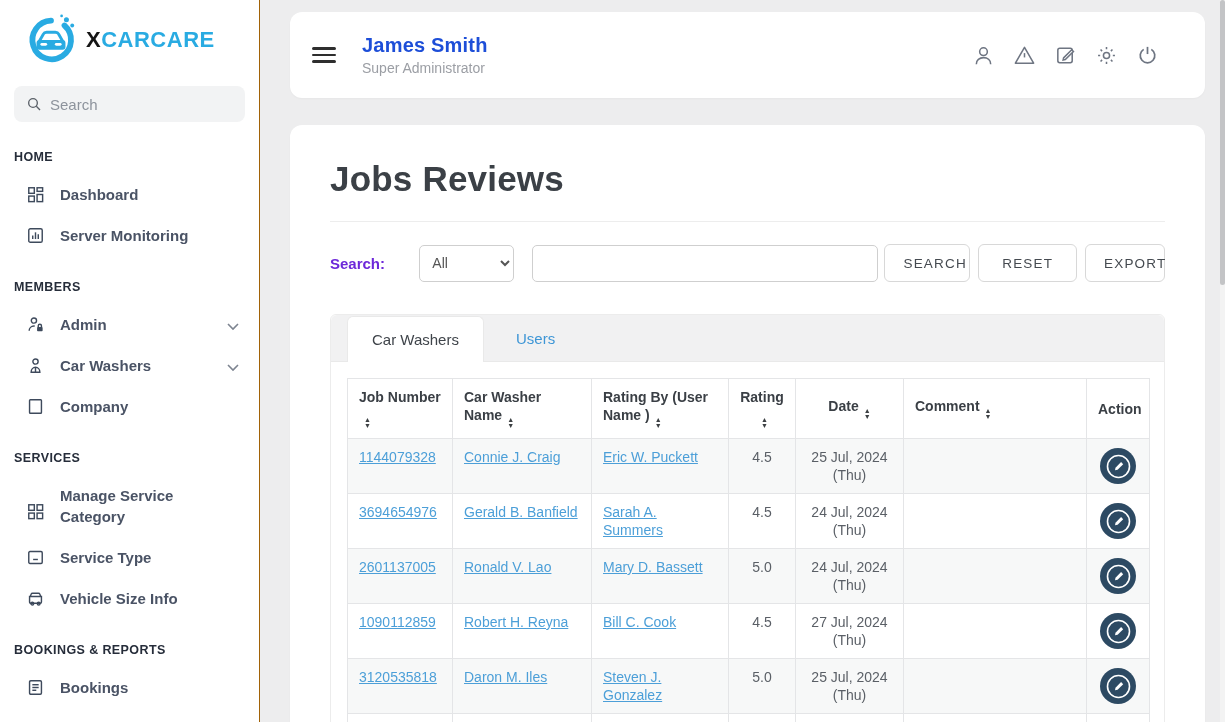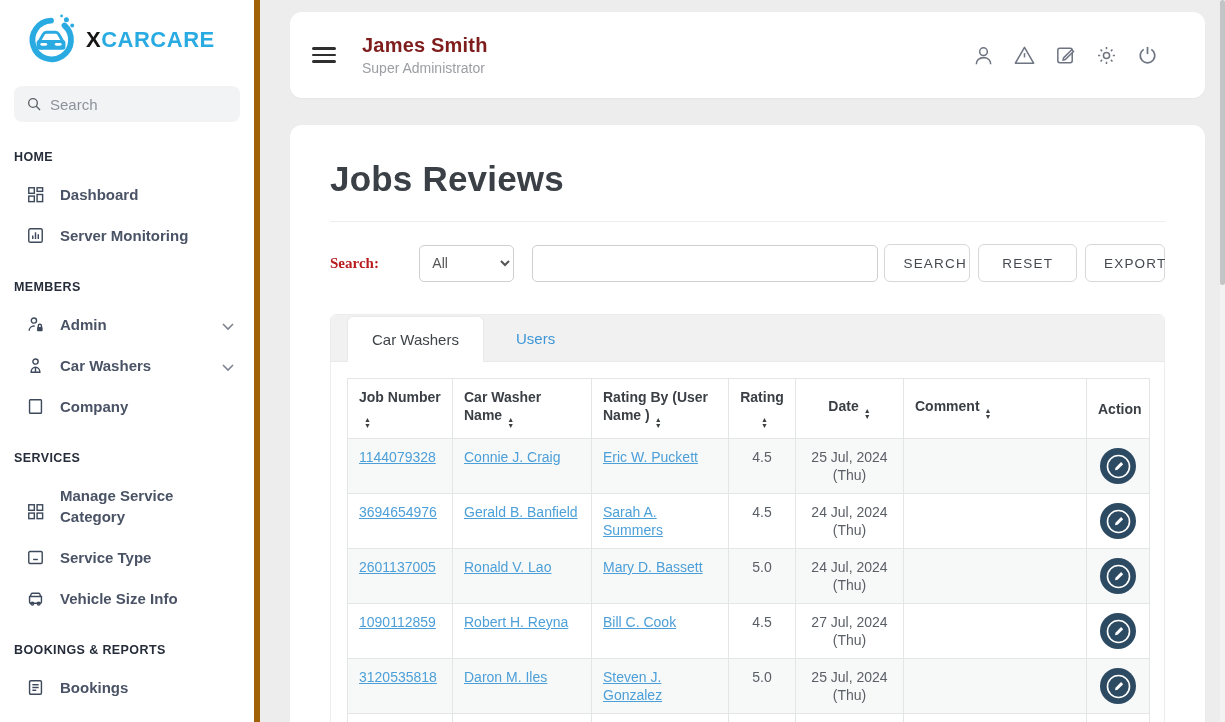--- a/index.html
+++ b/index.html
@@ -1,21 +1,21 @@
 <!DOCTYPE html>
 <html><head>
 <meta charset="utf-8">
 <style>
   * { margin:0; padding:0; box-sizing:border-box; }
   html,body { width:1225px; height:722px; overflow:hidden;
     font-family:"Liberation Sans", sans-serif; background:#ededee; }
 
   
   .sidebar { position:absolute; left:0; top:0; width:260px; height:722px;
-    background:#ffffff; border-right:6px solid #a16207; z-index:5; overflow:hidden; }
+    background:#ffffff; border-right:1px solid #a16207; z-index:5; overflow:hidden; }
   .logo-row { display:flex; align-items:center; gap:8px; padding:12px 16px 10px 24px; }
   .logo-mark { width:54px; height:56px; flex:0 0 auto; }
   .brand { font-size:22px; font-weight:800; letter-spacing:.5px; }
   .brand .bx { color:#151515; }
   .brand .brest { color:#29abe2; }
   .side-search { margin:8px 14px 4px 14px; height:36px; background:#f2f3f4;
     border-radius:8px; display:flex; align-items:center; gap:8px; padding:0 12px; }
   .side-search svg { flex:0 0 auto; }
   .side-search input { border:none; outline:none; background:transparent;
     font-size:15px; color:#555; width:100%; font-family:inherit; }
@@ -32,32 +32,32 @@
 
   
   .main { position:absolute; left:260px; top:0; width:965px; height:722px; }
 
   .topbar { position:absolute; left:30px; top:12px; width:915px; height:86px;
     background:#fff; border-radius:12px; box-shadow:0 1px 2px rgba(0,0,0,.03);
     display:flex; align-items:center; }
   .hamburger { margin-left:22px; width:24px; cursor:pointer; }
   .hamburger span { display:block; height:2.5px; background:#2e2e2e; border-radius:2px; margin:4px 0; }
   .user-block { margin-left:26px; }
-  .user-name { font-size:20px; font-weight:bold; color:#7f1d1d; letter-spacing:.2px; }
+  .user-name { font-size:20px; font-weight:bold; color:#1d4ed8; letter-spacing:.2px; }
   .user-role { font-size:14px; color:#9b9ea4; margin-top:3px; }
   .top-icons { margin-left:auto; margin-right:46px; display:flex; align-items:center; gap:17px; }
   .tico { width:24px; height:24px; cursor:pointer; display:flex; align-items:center; justify-content:center; }
 
   .content-card { position:absolute; left:30px; top:125px; width:915px; height:860px;
     background:#fff; border-radius:12px; box-shadow:0 1px 2px rgba(0,0,0,.03); padding:0 40px; }
   .page-title { font-size:35px; font-weight:600; color:#3b4046; padding:34px 0 22px 0;
     border-bottom:1px solid #ededed; letter-spacing:.2px; }
 
   .search-row { display:flex; align-items:center; margin-top:22px; height:38px; }
-  .search-label { font-size:15px; font-weight:bold; color:#b91c1c; width:90px;font-family:Liberation Serif, serif; }
+  .search-label { font-size:15px; font-weight:bold; color:#6d28d9; width:90px; }
   .filter-select { width:95px; height:37px; border:1px solid #cfcfcf; border-radius:5px;
     font-size:14px; color:#555; padding:0 8px; background:#fff; font-family:inherit; }
   .search-input { margin-left:18px; width:349px; height:37px; border:1px solid #cfcfcf;
     border-radius:5px; font-size:14px; padding:0 10px; outline:none; font-family:inherit; }
   .btn { height:38px; border:1px solid #d8d8d8; background:#fff; border-radius:6px;
     font-size:13.5px; color:#454a50; letter-spacing:1.2px; cursor:pointer;
     font-family:inherit; padding:0 18px; }
   .btn-search { margin-left:6px; width:86px; }
   .btn-reset { margin-left:8px; width:99px; }
   .btn-export { margin-left:8px; width:80px; }

